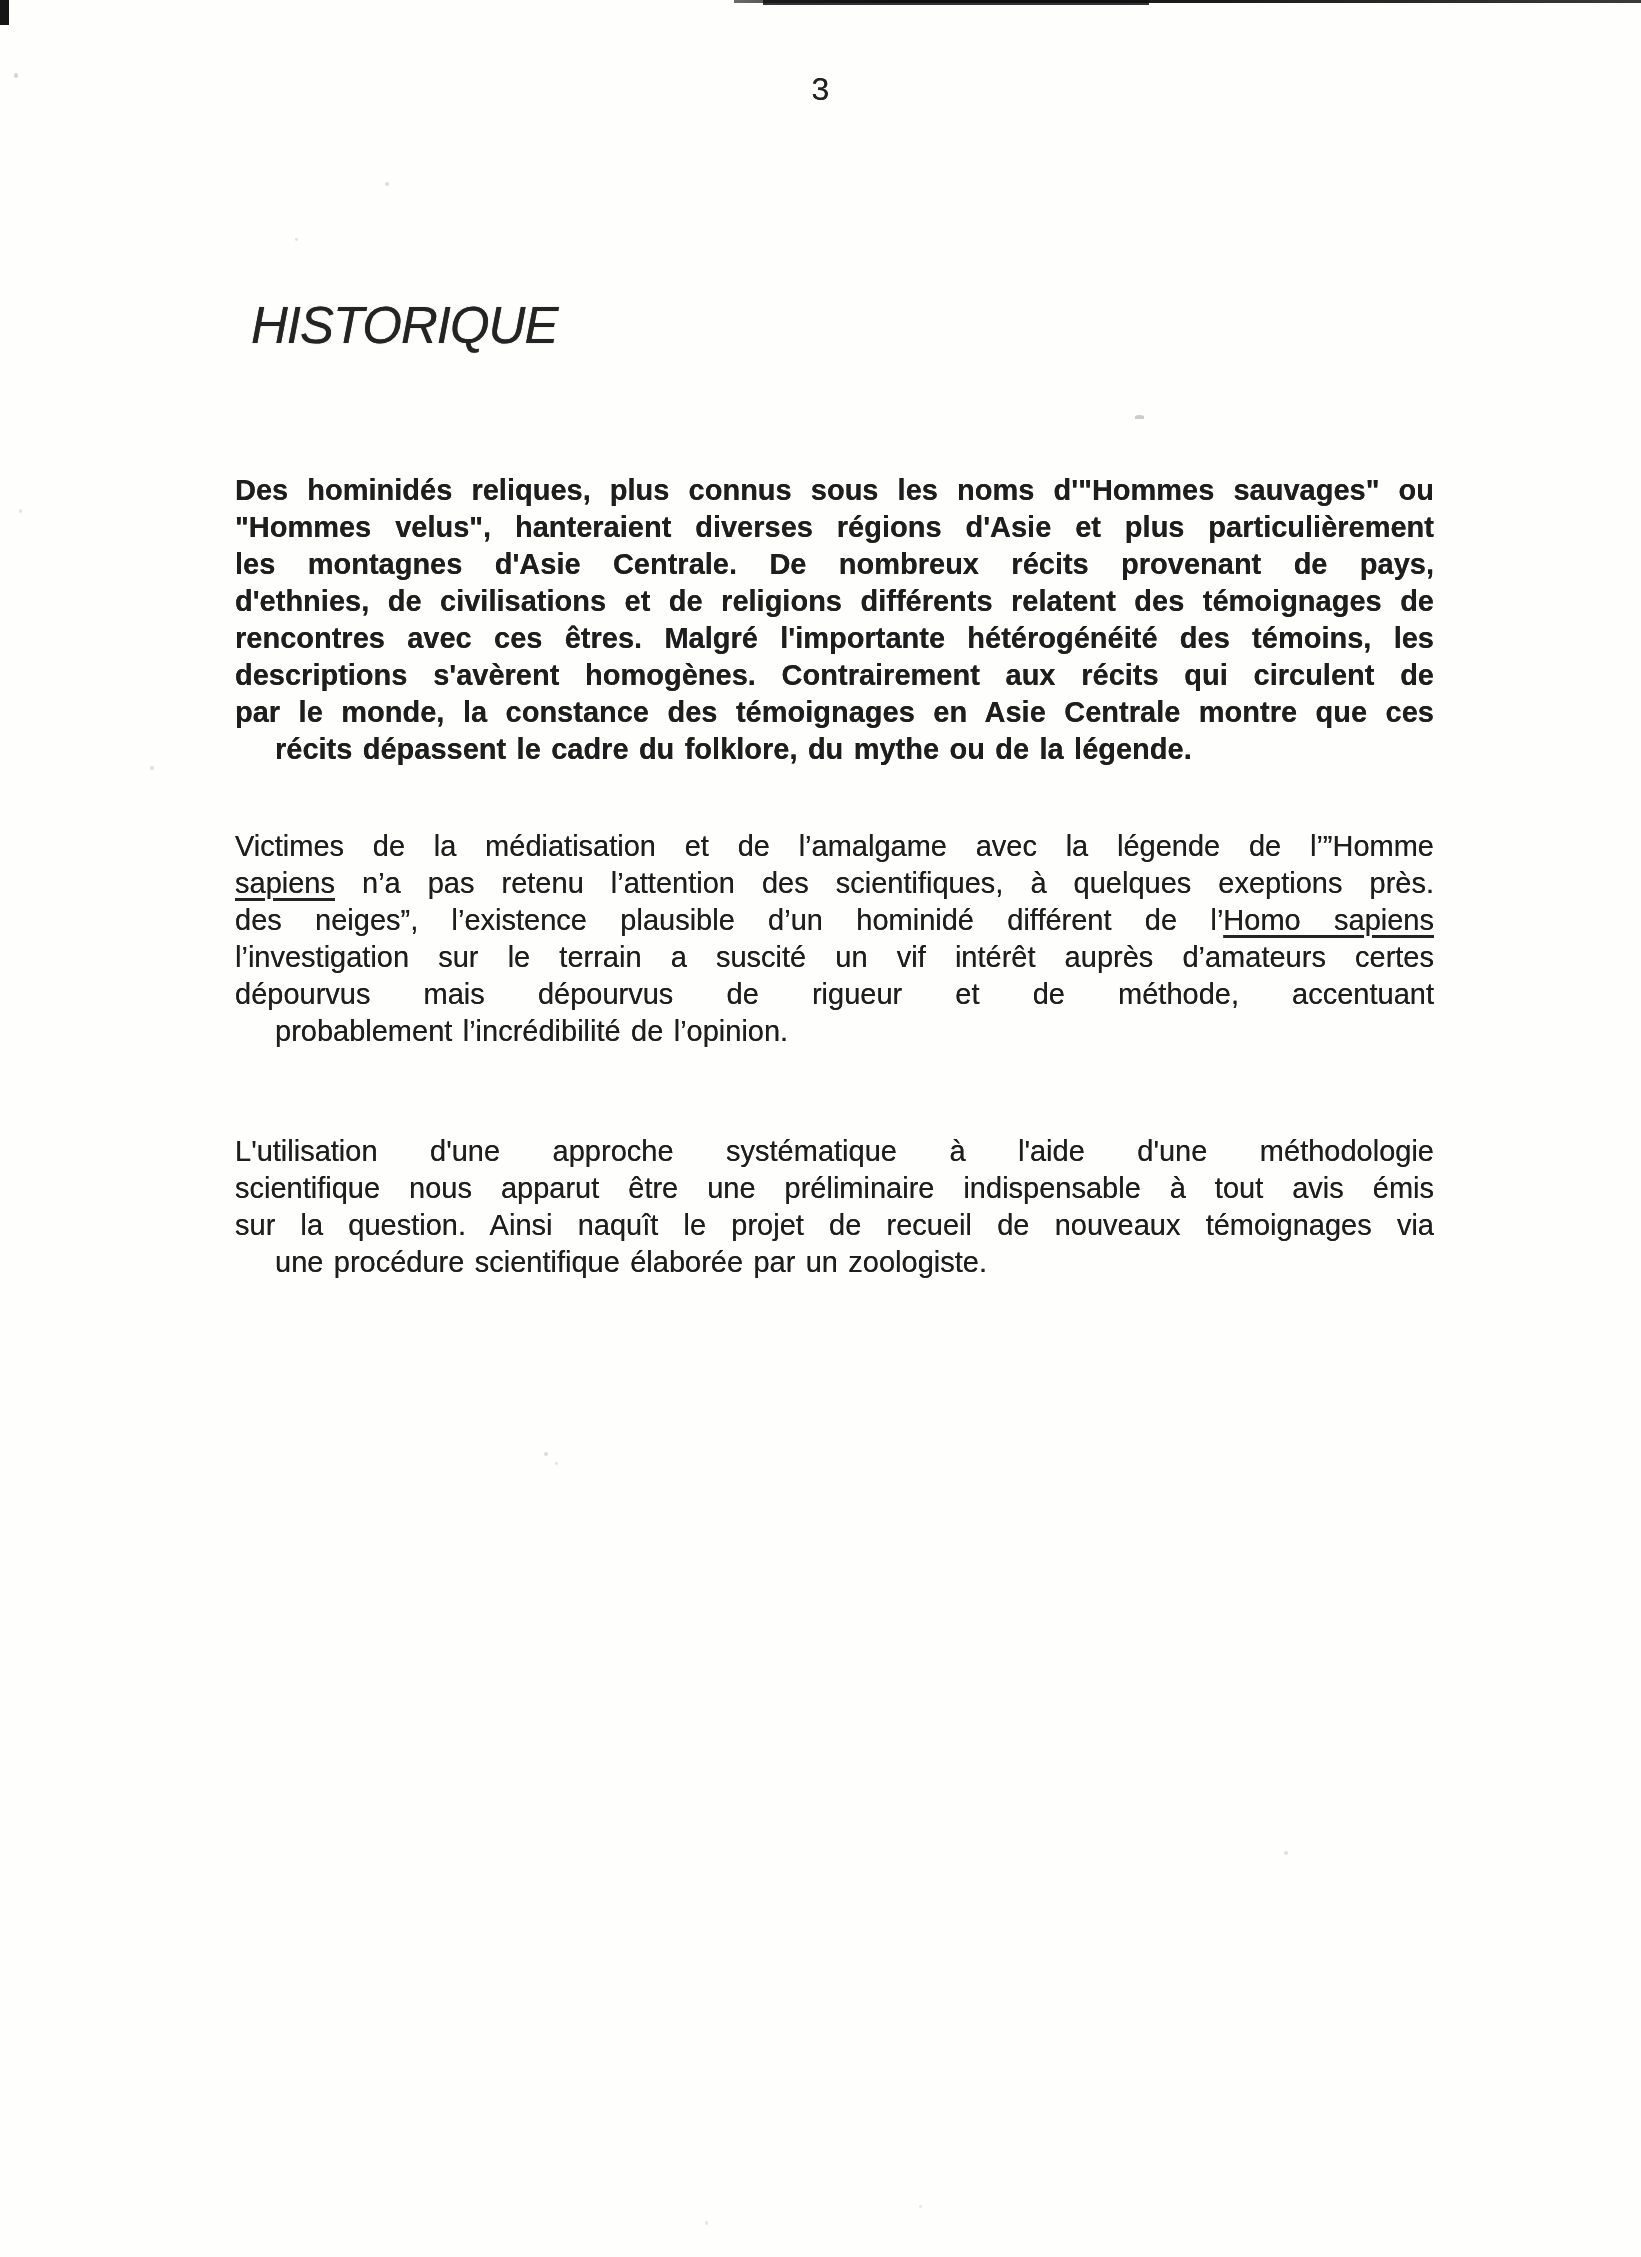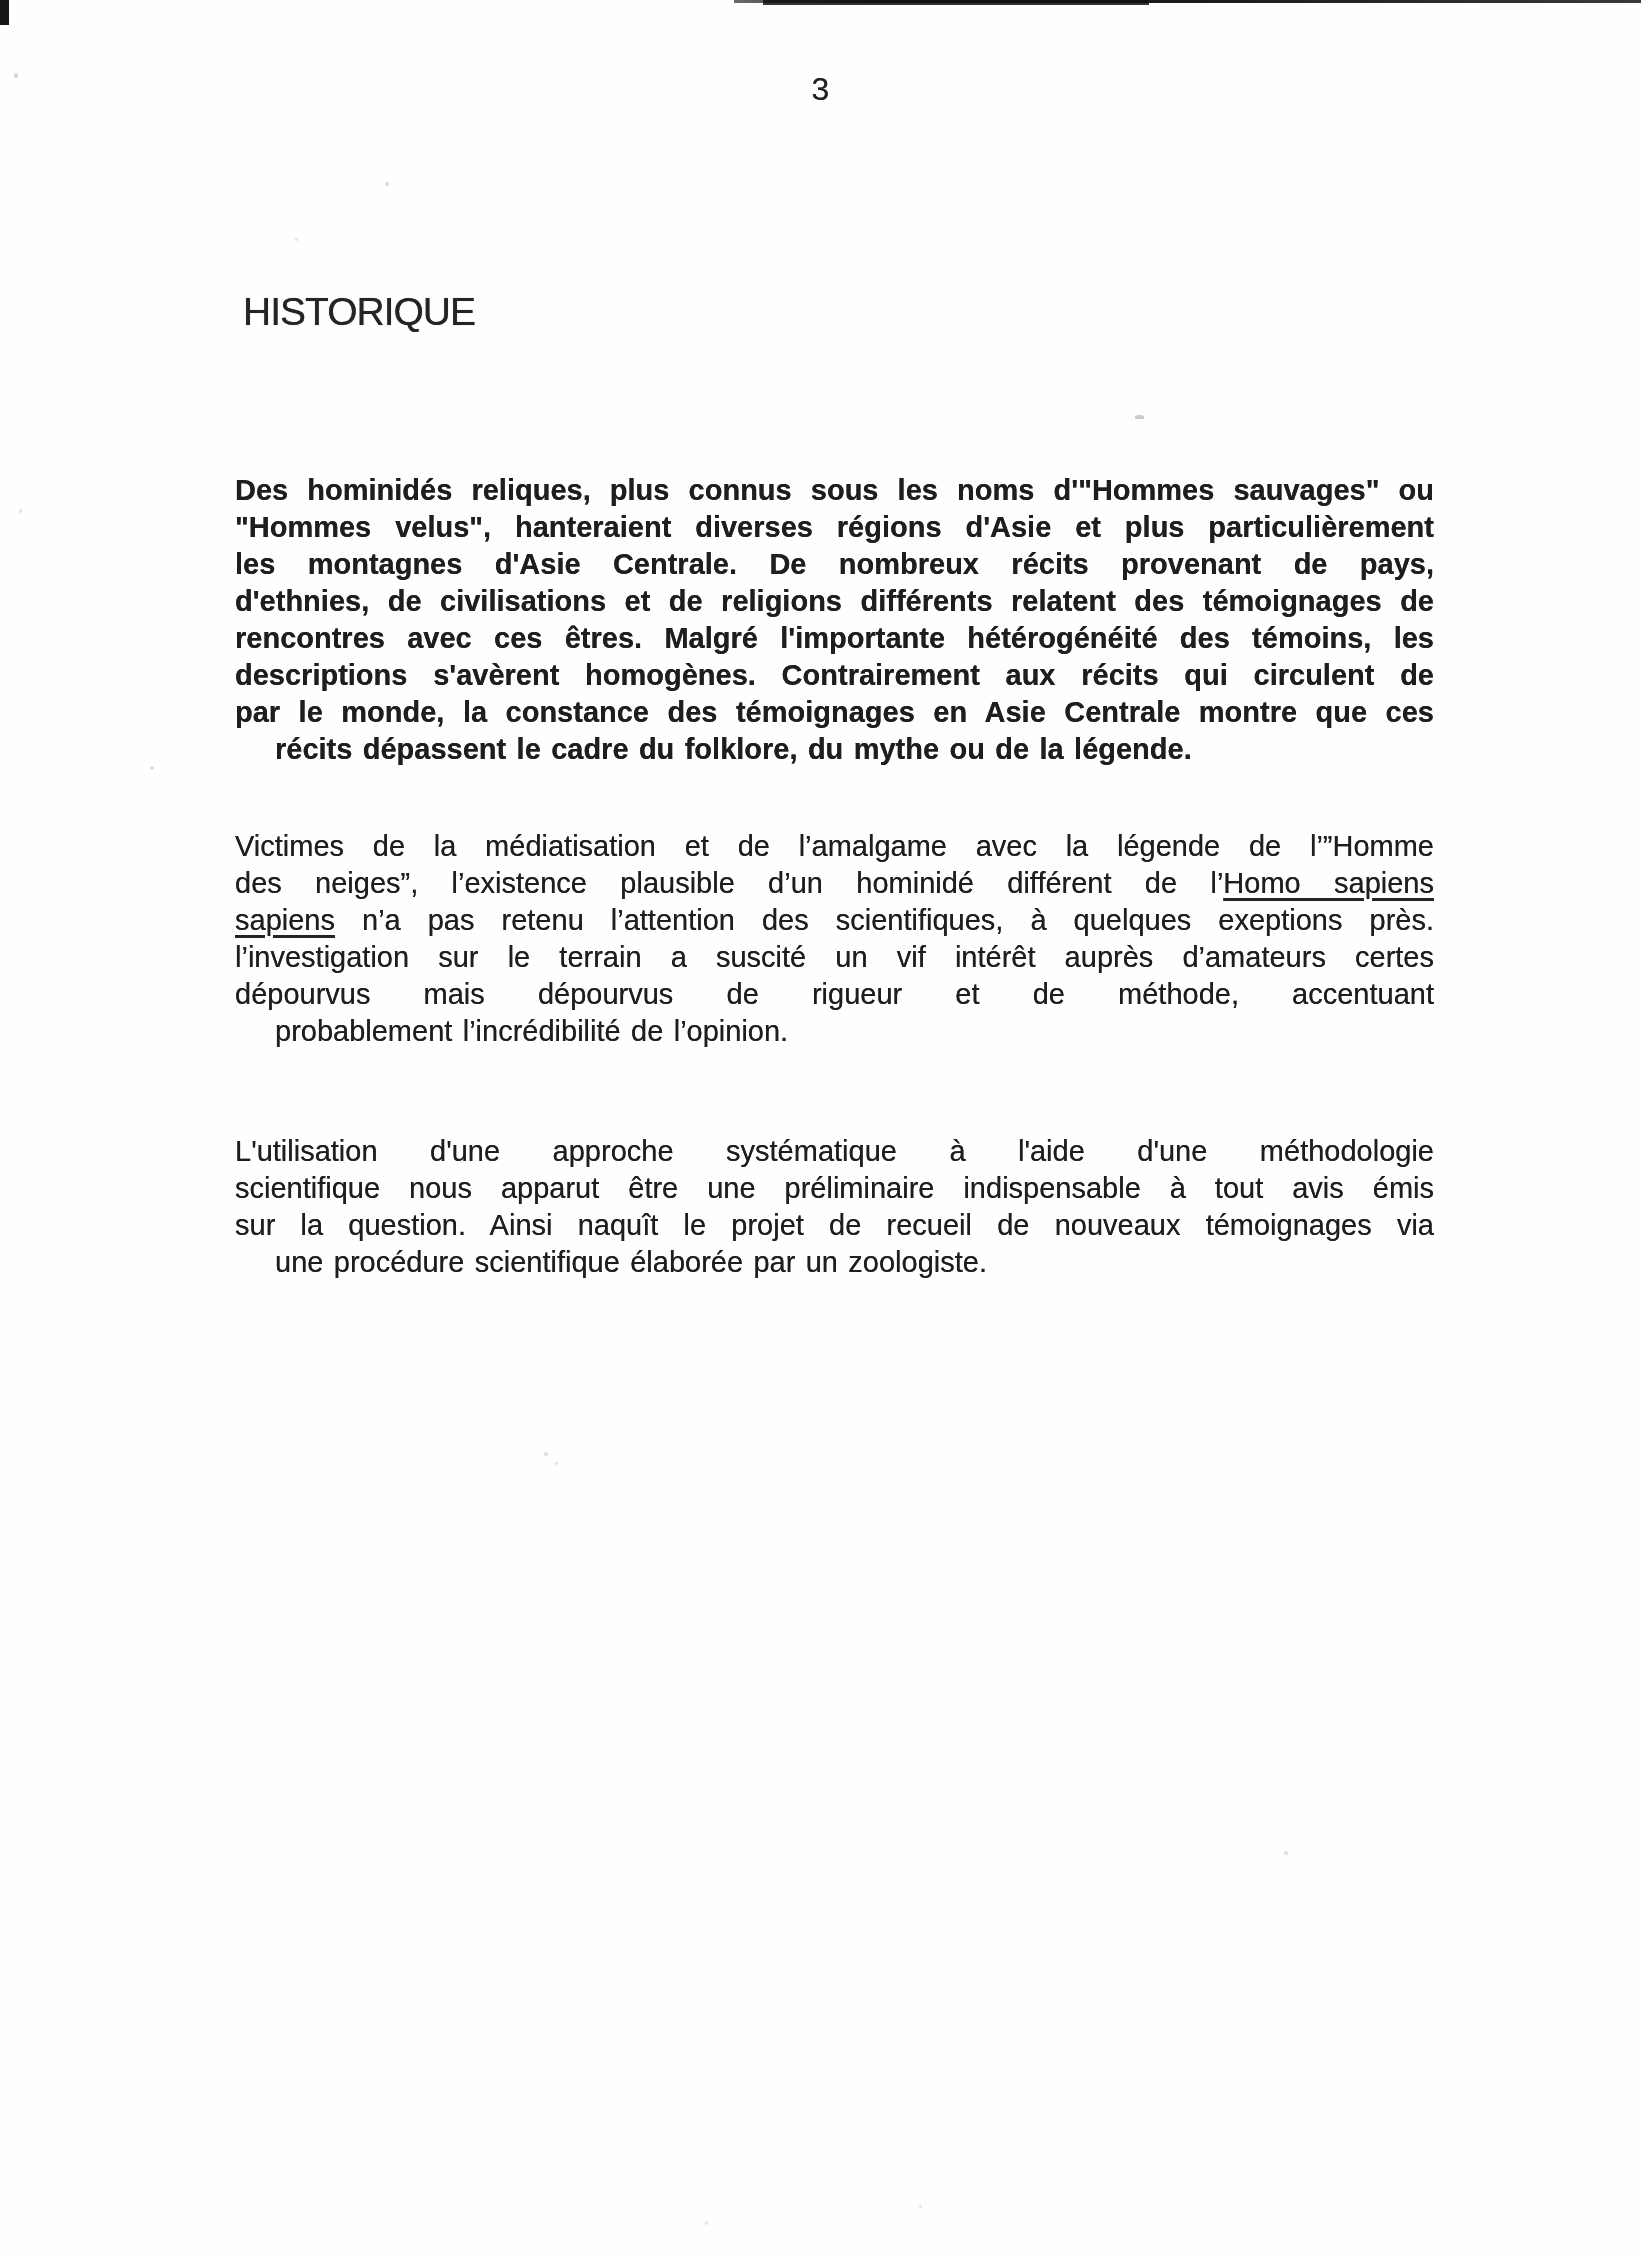--- a/index.html
+++ b/index.html
@@ -12,23 +12,24 @@
     overflow:hidden;
   }
   .page{position:absolute;inset:0;}
   .page-number{
     position:absolute;left:0;top:71px;width:100%;
     text-align:center;font-size:32px;line-height:37px;
     color:#222;text-shadow:0 0 0.6px rgba(30,30,30,.85);
   }
   .heading{
     position:absolute;left:235px;top:284px;
-    font-size:39px;line-height:1;font-weight:400;
-    letter-spacing:-1px;margin:8px;color:#242424;
+    font-size:51px;line-height:1;font-weight:400;
+    letter-spacing:-1px;margin:16px;color:#242424;
     text-shadow:0 0 0.7px rgba(30,30,30,.85);
+    font-style:italic;
   }
   .para{
     position:absolute;left:235px;width:1199px;
     font-size:29px;line-height:37px;
     word-spacing:.08em;color:#1e1e1e;
     text-shadow:0 0 0.6px rgba(25,25,25,.85);
   }
   .p1{top:472px;font-weight:bold;}
   .p2{top:828px;}
   .p3{top:1133px;}
@@ -85,22 +86,22 @@
       <div class="line"><span>"Hommes velus", hanteraient diverses régions d'Asie et plus particulièrement</span></div>
       <div class="line"><span>les montagnes d'Asie Centrale. De nombreux récits provenant de pays,</span></div>
       <div class="line"><span>d'ethnies, de civilisations et de religions différents relatent des témoignages de</span></div>
       <div class="line"><span>rencontres avec ces êtres. Malgré l'importante hétérogénéité des témoins, les</span></div>
       <div class="line"><span>descriptions s'avèrent homogènes. Contrairement aux récits qui circulent de</span></div>
       <div class="line"><span>par le monde, la constance des témoignages en Asie Centrale montre que ces</span></div>
       <div class="line last"><span>récits dépassent le cadre du folklore, du mythe ou de la légende.</span></div>
     </div>
   <div class="para p2">
       <div class="line"><span>Victimes de la médiatisation et de l’amalgame avec la légende de l’”Homme</span></div>
+      <div class="line"><span class="u">sapiens</span><span> n’a pas retenu l’attention des scientifiques, à quelques exeptions près.</span></div>
       <div class="line"><span>des neiges”, l’existence plausible d’un hominidé différent de l’</span><span class="u">Homo sapiens</span></div>
-      <div class="line"><span class="u">sapiens</span><span> n’a pas retenu l’attention des scientifiques, à quelques exeptions près.</span></div>
       <div class="line"><span>l’investigation sur le terrain a suscité un vif intérêt auprès d’amateurs certes</span></div>
       <div class="line"><span>dépourvus mais dépourvus de rigueur et de méthode, accentuant</span></div>
       <div class="line last"><span>probablement l’incrédibilité de l’opinion.</span></div>
     </div>
   <div class="para p3">
       <div class="line"><span>L'utilisation d'une approche systématique à l'aide d'une méthodologie</span></div>
       <div class="line"><span>scientifique nous apparut être une préliminaire indispensable à tout avis émis</span></div>
       <div class="line"><span>sur la question. Ainsi naquît le projet de recueil de nouveaux témoignages via</span></div>
       <div class="line last"><span>une procédure scientifique élaborée par un zoologiste.</span></div>
     </div>

